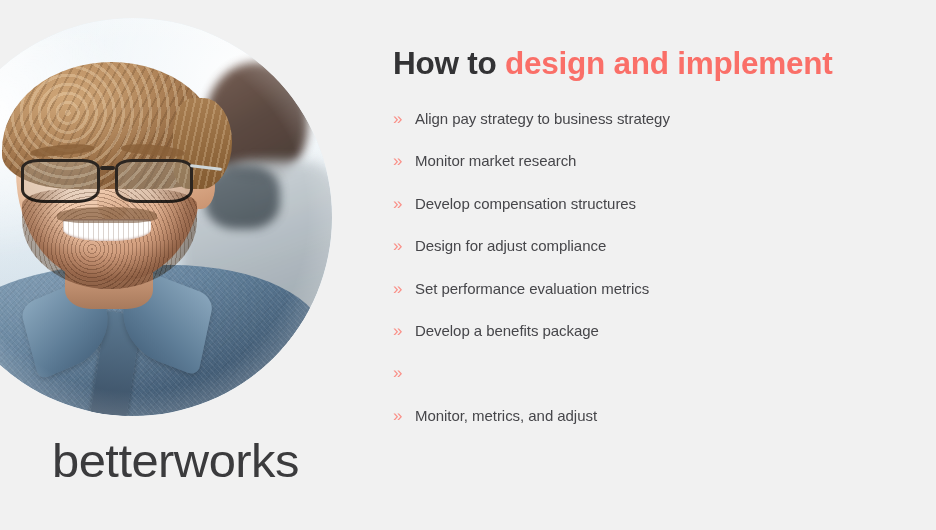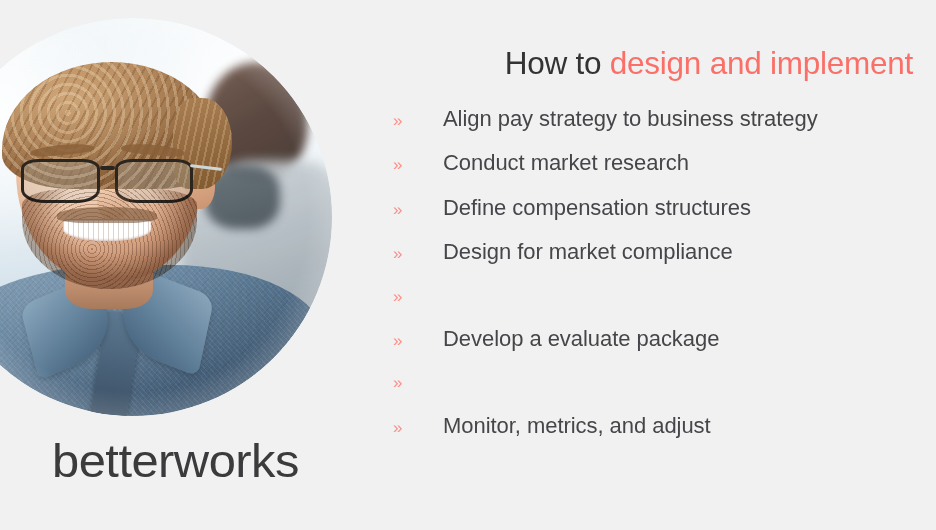--- a/index.html
+++ b/index.html
@@ -369,24 +369,23 @@
     position: absolute;
     left: 393px;
     top: 44px;
     width: 520px;
   }
 
   .headline {
     margin: 0;
     font-size: 31.5px;
     line-height: 38px;
-    font-weight: 400;
+    font-weight: 700;
     color: #333335;
     letter-spacing: -0.25px;
-    text-align: right;
   }
   .headline .accent { color: #fa6f68; }
 
   .bullets {
     list-style: none;
     margin: 26px 0 0 0;
     padding: 0;
   }
   .bullets li {
     display: flex;
@@ -396,25 +395,24 @@
   .bullet-mark {
     flex: 0 0 auto;
     width: 22px;
     color: #fa8f87;
     font-size: 17px;
     line-height: 22px;
     font-weight: 400;
   }
   .bullet-text {
     color: #46464a;
-    font-size: 22px;
+    font-size: 15px;
     line-height: 22px;
     font-weight: 400;
     letter-spacing: -0.05px;
-    margin-left: 28px;
   }
 </style>
 </head>
 <body>
 
 <div class="slide">
 
   <div class="portrait-wrap">
     <div class="portrait">
       <div class="photo-bg"></div>
@@ -463,36 +461,37 @@
       <span>How to </span><span class="accent">design and implement</span><br>
     </h1>
 
     <ul class="bullets">
       <li>
         <span class="bullet-mark">»</span>
         <span class="bullet-text">Align pay strategy to business strategy</span>
       </li>
       <li>
         <span class="bullet-mark">»</span>
-        <span class="bullet-text">Conduct market research</span>
-      </li>
-      <li>
-        <span class="bullet-mark">»</span>
-        <span class="bullet-text">Define compensation structures</span>
-      </li>
-      <li>
-        <span class="bullet-mark">»</span>
-        <span class="bullet-text">Design for market compliance</span>
-      </li>
-      <li>
-        <span class="bullet-mark">»</span>
-      </li>
-      <li>
-        <span class="bullet-mark">»</span>
-        <span class="bullet-text">Develop a evaluate package</span>
+        <span class="bullet-text">Monitor market research</span>
+      </li>
+      <li>
+        <span class="bullet-mark">»</span>
+        <span class="bullet-text">Develop compensation structures</span>
+      </li>
+      <li>
+        <span class="bullet-mark">»</span>
+        <span class="bullet-text">Design for adjust compliance</span>
+      </li>
+      <li>
+        <span class="bullet-mark">»</span>
+        <span class="bullet-text">Set performance evaluation metrics</span>
+      </li>
+      <li>
+        <span class="bullet-mark">»</span>
+        <span class="bullet-text">Develop a benefits package</span>
       </li>
       <li>
         <span class="bullet-mark">»</span>
       </li>
       <li>
         <span class="bullet-mark">»</span>
         <span class="bullet-text">Monitor, metrics, and adjust</span>
       </li>
     </ul>
 

